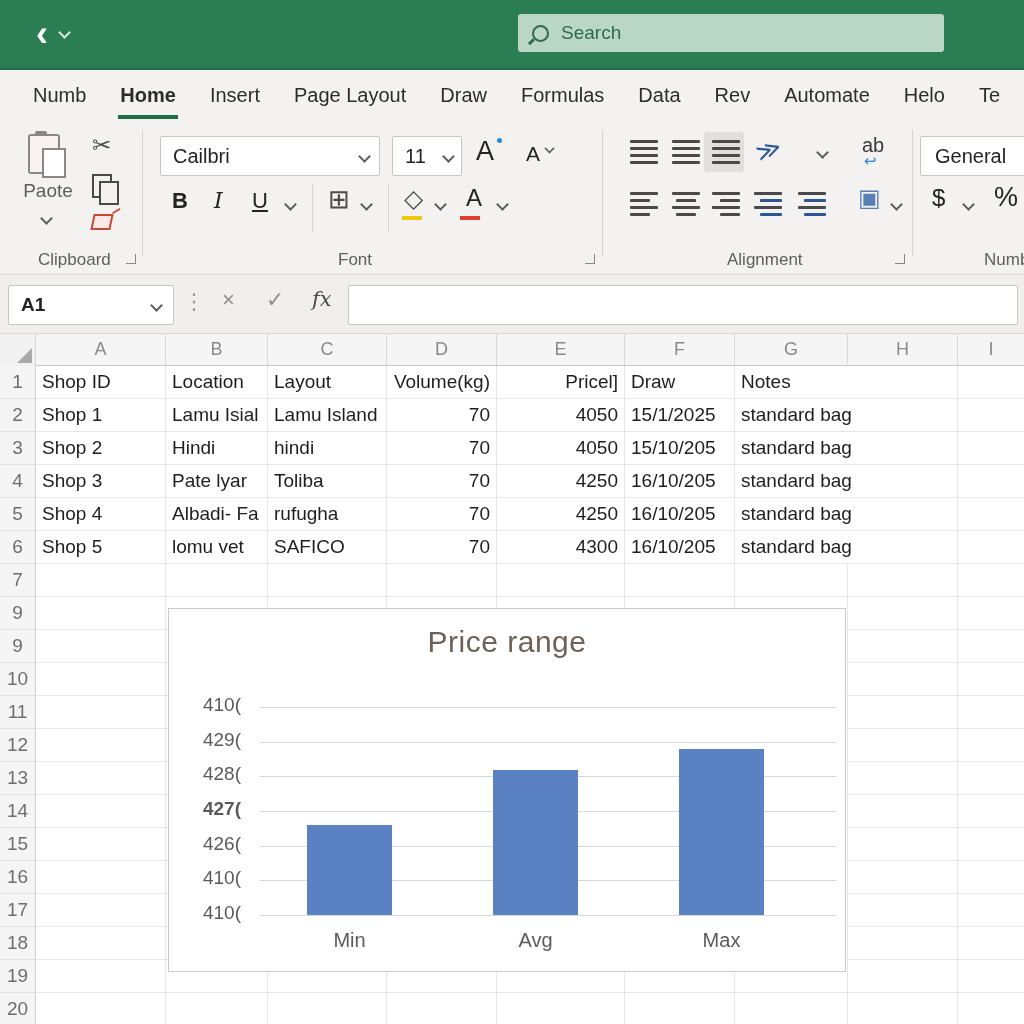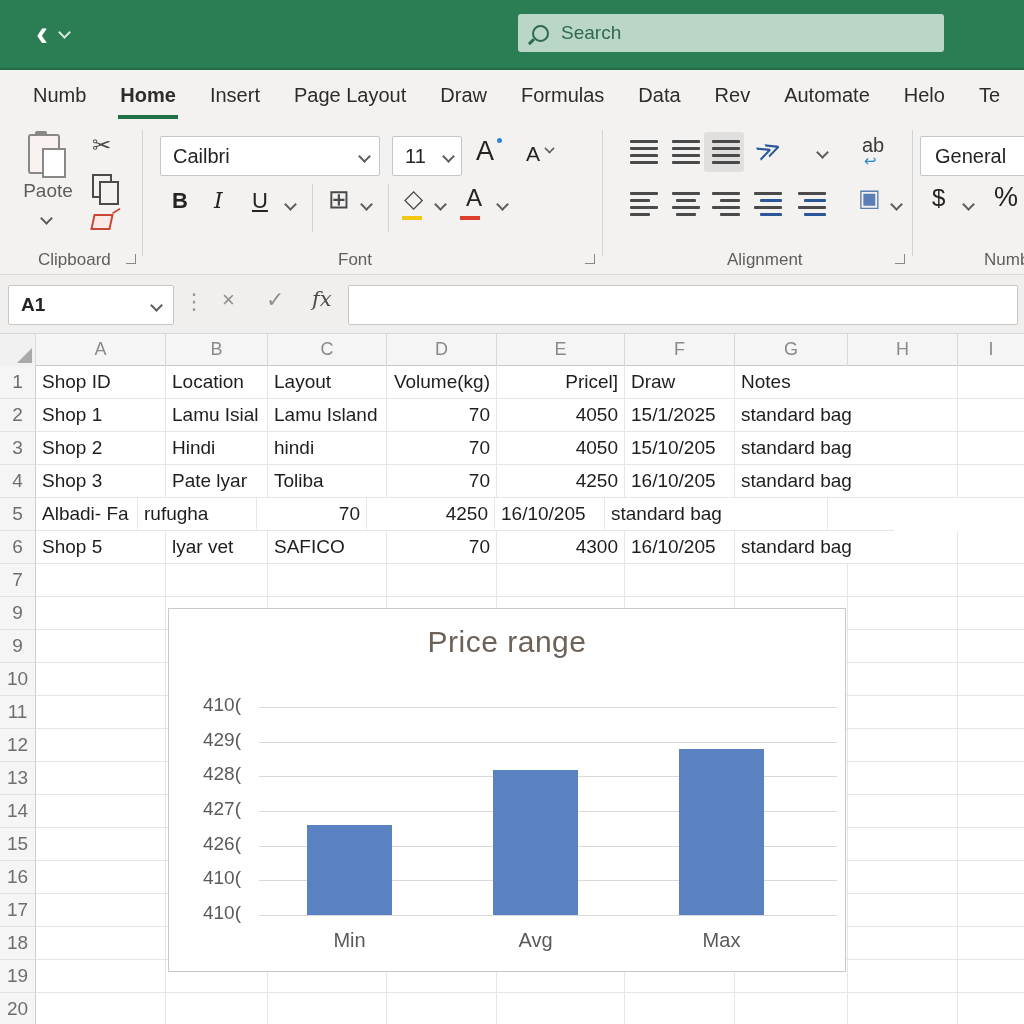--- a/index.html
+++ b/index.html
@@ -314,33 +314,34 @@
         <div class="c col-c">Toliba</div>
         <div class="c col-d">70</div>
         <div class="c col-e">4250</div>
         <div class="c col-f">16/10/205</div>
         <div class="c col-g">standard bag</div>
         <div class="c col-h"></div>
         <div class="c col-i"></div>
       </div>
       <div class="row has-g">
         <div class="rn">5</div>
+        <div class="c col-a">Shop 4</div>
         <div class="c col-b">Albadi- Fa</div>
         <div class="c col-c">rufugha</div>
         <div class="c col-d">70</div>
         <div class="c col-e">4250</div>
         <div class="c col-f">16/10/205</div>
         <div class="c col-g">standard bag</div>
         <div class="c col-h"></div>
         <div class="c col-i"></div>
       </div>
       <div class="row has-g">
         <div class="rn">6</div>
         <div class="c col-a">Shop 5</div>
-        <div class="c col-b">lyar vet</div>
+        <div class="c col-b">lomu vet</div>
         <div class="c col-c">SAFICO</div>
         <div class="c col-d">70</div>
         <div class="c col-e">4300</div>
         <div class="c col-f">16/10/205</div>
         <div class="c col-g">standard bag</div>
         <div class="c col-h"></div>
         <div class="c col-i"></div>
       </div>
       <div class="row">
         <div class="rn">7</div>
@@ -515,21 +516,21 @@
   <div class="chart">
     <div class="chart-title">Price range</div>
     <div id="chart-plot">
         <div class="gridline" style="top: 98px;"></div>
         <div class="tick-label" style="top: 85px; left: 18px;">410(</div>
         <div class="gridline" style="top: 132.667px;"></div>
         <div class="tick-label" style="top: 119.667px; left: 18px;">429(</div>
         <div class="gridline" style="top: 167.333px;"></div>
         <div class="tick-label" style="top: 154.333px; left: 18px;">428(</div>
         <div class="gridline" style="top: 202px;"></div>
-        <div class="tick-label" style="top: 189px; left: 18px;">427(</div>
+        <div class="tick-label" style="top: 189px; left: 18px; font-weight: bold;">427(</div>
         <div class="gridline" style="top: 236.667px;"></div>
         <div class="tick-label" style="top: 223.667px; left: 18px;">426(</div>
         <div class="gridline" style="top: 271.333px;"></div>
         <div class="tick-label" style="top: 258.333px; left: 18px;">410(</div>
         <div class="gridline" style="top: 306px;"></div>
         <div class="tick-label" style="top: 293px; left: 18px;">410(</div>
         <div class="bar" style="left: 138px; width: 85px; top: 216px; height: 90px; background: rgb(90, 130, 195);"></div>
         <div class="cat-label" style="left: 135.5px; top: 320px;">Min</div>
         <div class="bar" style="left: 324px; width: 85px; top: 161px; height: 145px; background: rgb(90, 130, 195);"></div>
         <div class="cat-label" style="left: 321.5px; top: 320px;">Avg</div>

